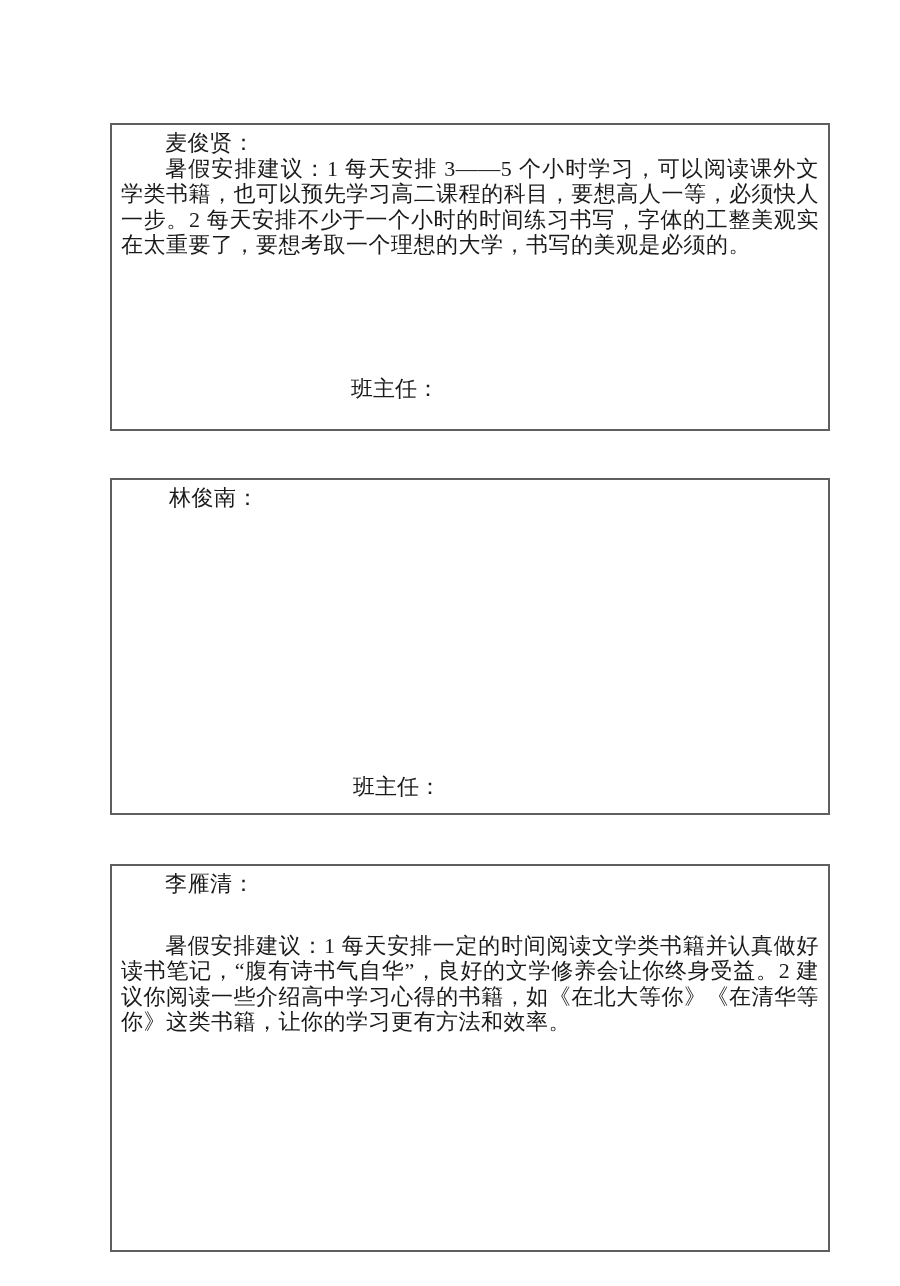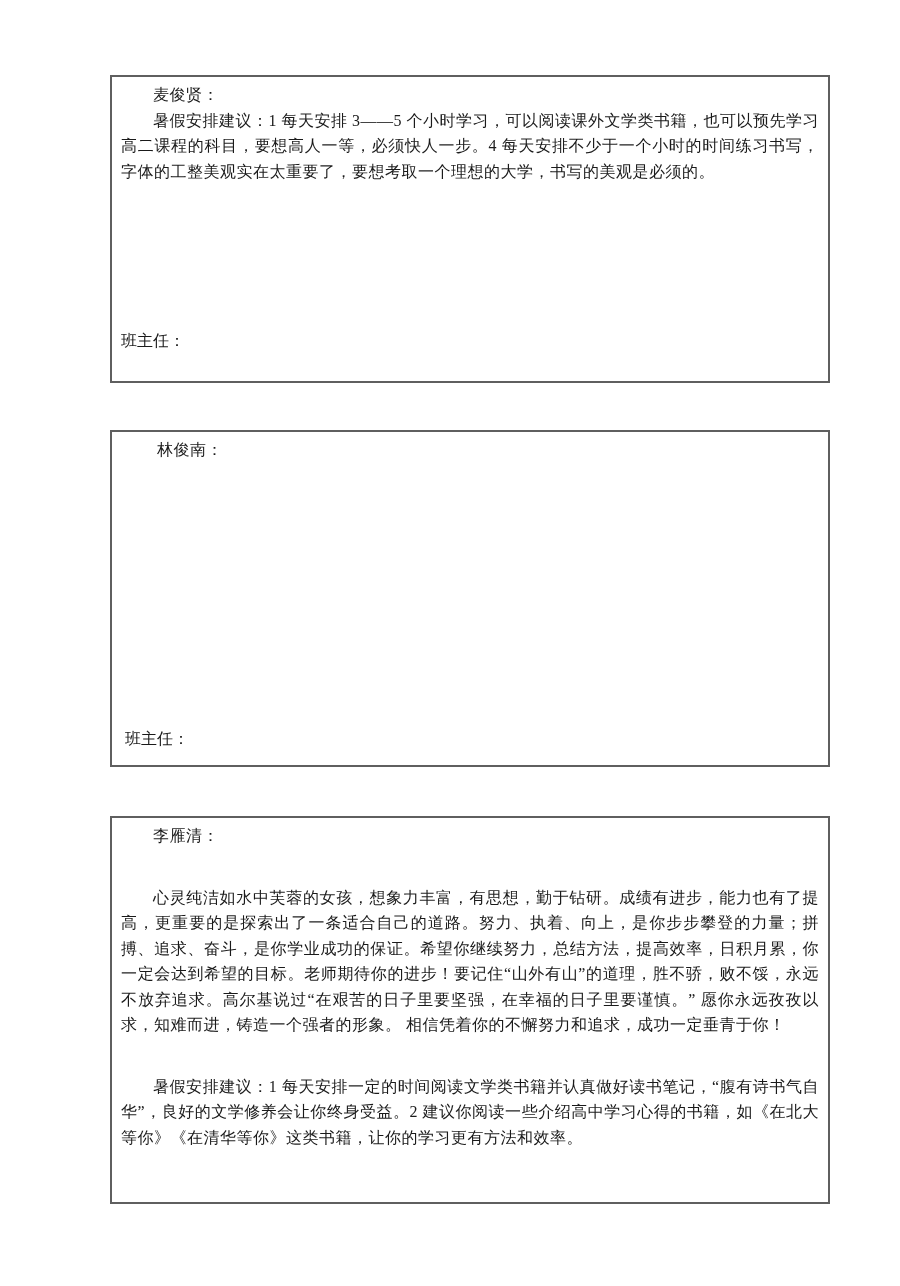--- a/index.html
+++ b/index.html
@@ -17,61 +17,61 @@
   }
   .comment-card {
     position: absolute;
     left: 110px;
     width: 720px;
     border: 2px solid #5f5f5f;
     box-sizing: border-box;
     padding: 5px 9px 12px 9px;
     display: flex;
     flex-direction: column;
-    font-size: 16px;
+    font-size: 22px;
     line-height: 25.5px;
     overflow: hidden;
+    margin-top: 48px;
   }
   .card-1 { top: 75px;  height: 308px; }
   .card-2 { top: 430px; height: 337px; padding-left: 13px; }
   .card-3 { top: 816px; height: 388px; gap: 36px; }
 
   .student-name,
   .comment-body,
   .summer-suggestion {
     margin: 0;
     text-indent: 2em;
     text-align: justify;
     letter-spacing: 0.5px;
   }
   .teacher-signature {
     margin: 0;
     margin-top: auto;
-    text-align: left;
+    text-align: center;
     padding-right: 150px;
   }
   .card-1 .teacher-signature { margin-bottom: 16px; }
   .card-2 .teacher-signature { margin-bottom: 2px; }
 </style>
 </head>
 <body>
 
 <div class="page">
 
   <div class="comment-card card-1">
     <p class="student-name">麦俊贤：</p>
-    <p class="summer-suggestion">暑假安排建议：1 每天安排 3——5 个小时学习，可以阅读课外文学类书籍，也可以预先学习高二课程的科目，要想高人一等，必须快人一步。4 每天安排不少于一个小时的时间练习书写，字体的工整美观实在太重要了，要想考取一个理想的大学，书写的美观是必须的。</p>
+    <p class="summer-suggestion">暑假安排建议：1 每天安排 3——5 个小时学习，可以阅读课外文学类书籍，也可以预先学习高二课程的科目，要想高人一等，必须快人一步。2 每天安排不少于一个小时的时间练习书写，字体的工整美观实在太重要了，要想考取一个理想的大学，书写的美观是必须的。</p>
     <p class="teacher-signature">班主任：</p>
   </div>
 
   <div class="comment-card card-2">
     <p class="student-name">林俊南：</p>
     <p class="teacher-signature">班主任：</p>
   </div>
 
   <div class="comment-card card-3">
     <p class="student-name">李雁清：</p>
-    <p class="comment-body">心灵纯洁如水中芙蓉的女孩，想象力丰富，有思想，勤于钻研。成绩有进步，能力也有了提高，更重要的是探索出了一条适合自己的道路。努力、执着、向上，是你步步攀登的力量；拼搏、追求、奋斗，是你学业成功的保证。希望你继续努力，总结方法，提高效率，日积月累，你一定会达到希望的目标。老师期待你的进步！要记住“山外有山”的道理，胜不骄，败不馁，永远不放弃追求。高尔基说过“在艰苦的日子里要坚强，在幸福的日子里要谨慎。”  愿你永远孜孜以求，知难而进，铸造一个强者的形象。  相信凭着你的不懈努力和追求，成功一定垂青于你！</p>
     <p class="summer-suggestion">暑假安排建议：1 每天安排一定的时间阅读文学类书籍并认真做好读书笔记，“腹有诗书气自华”，良好的文学修养会让你终身受益。2 建议你阅读一些介绍高中学习心得的书籍，如《在北大等你》《在清华等你》这类书籍，让你的学习更有方法和效率。</p>
 
   </div>
 
 </div>
 
 </body></html>

